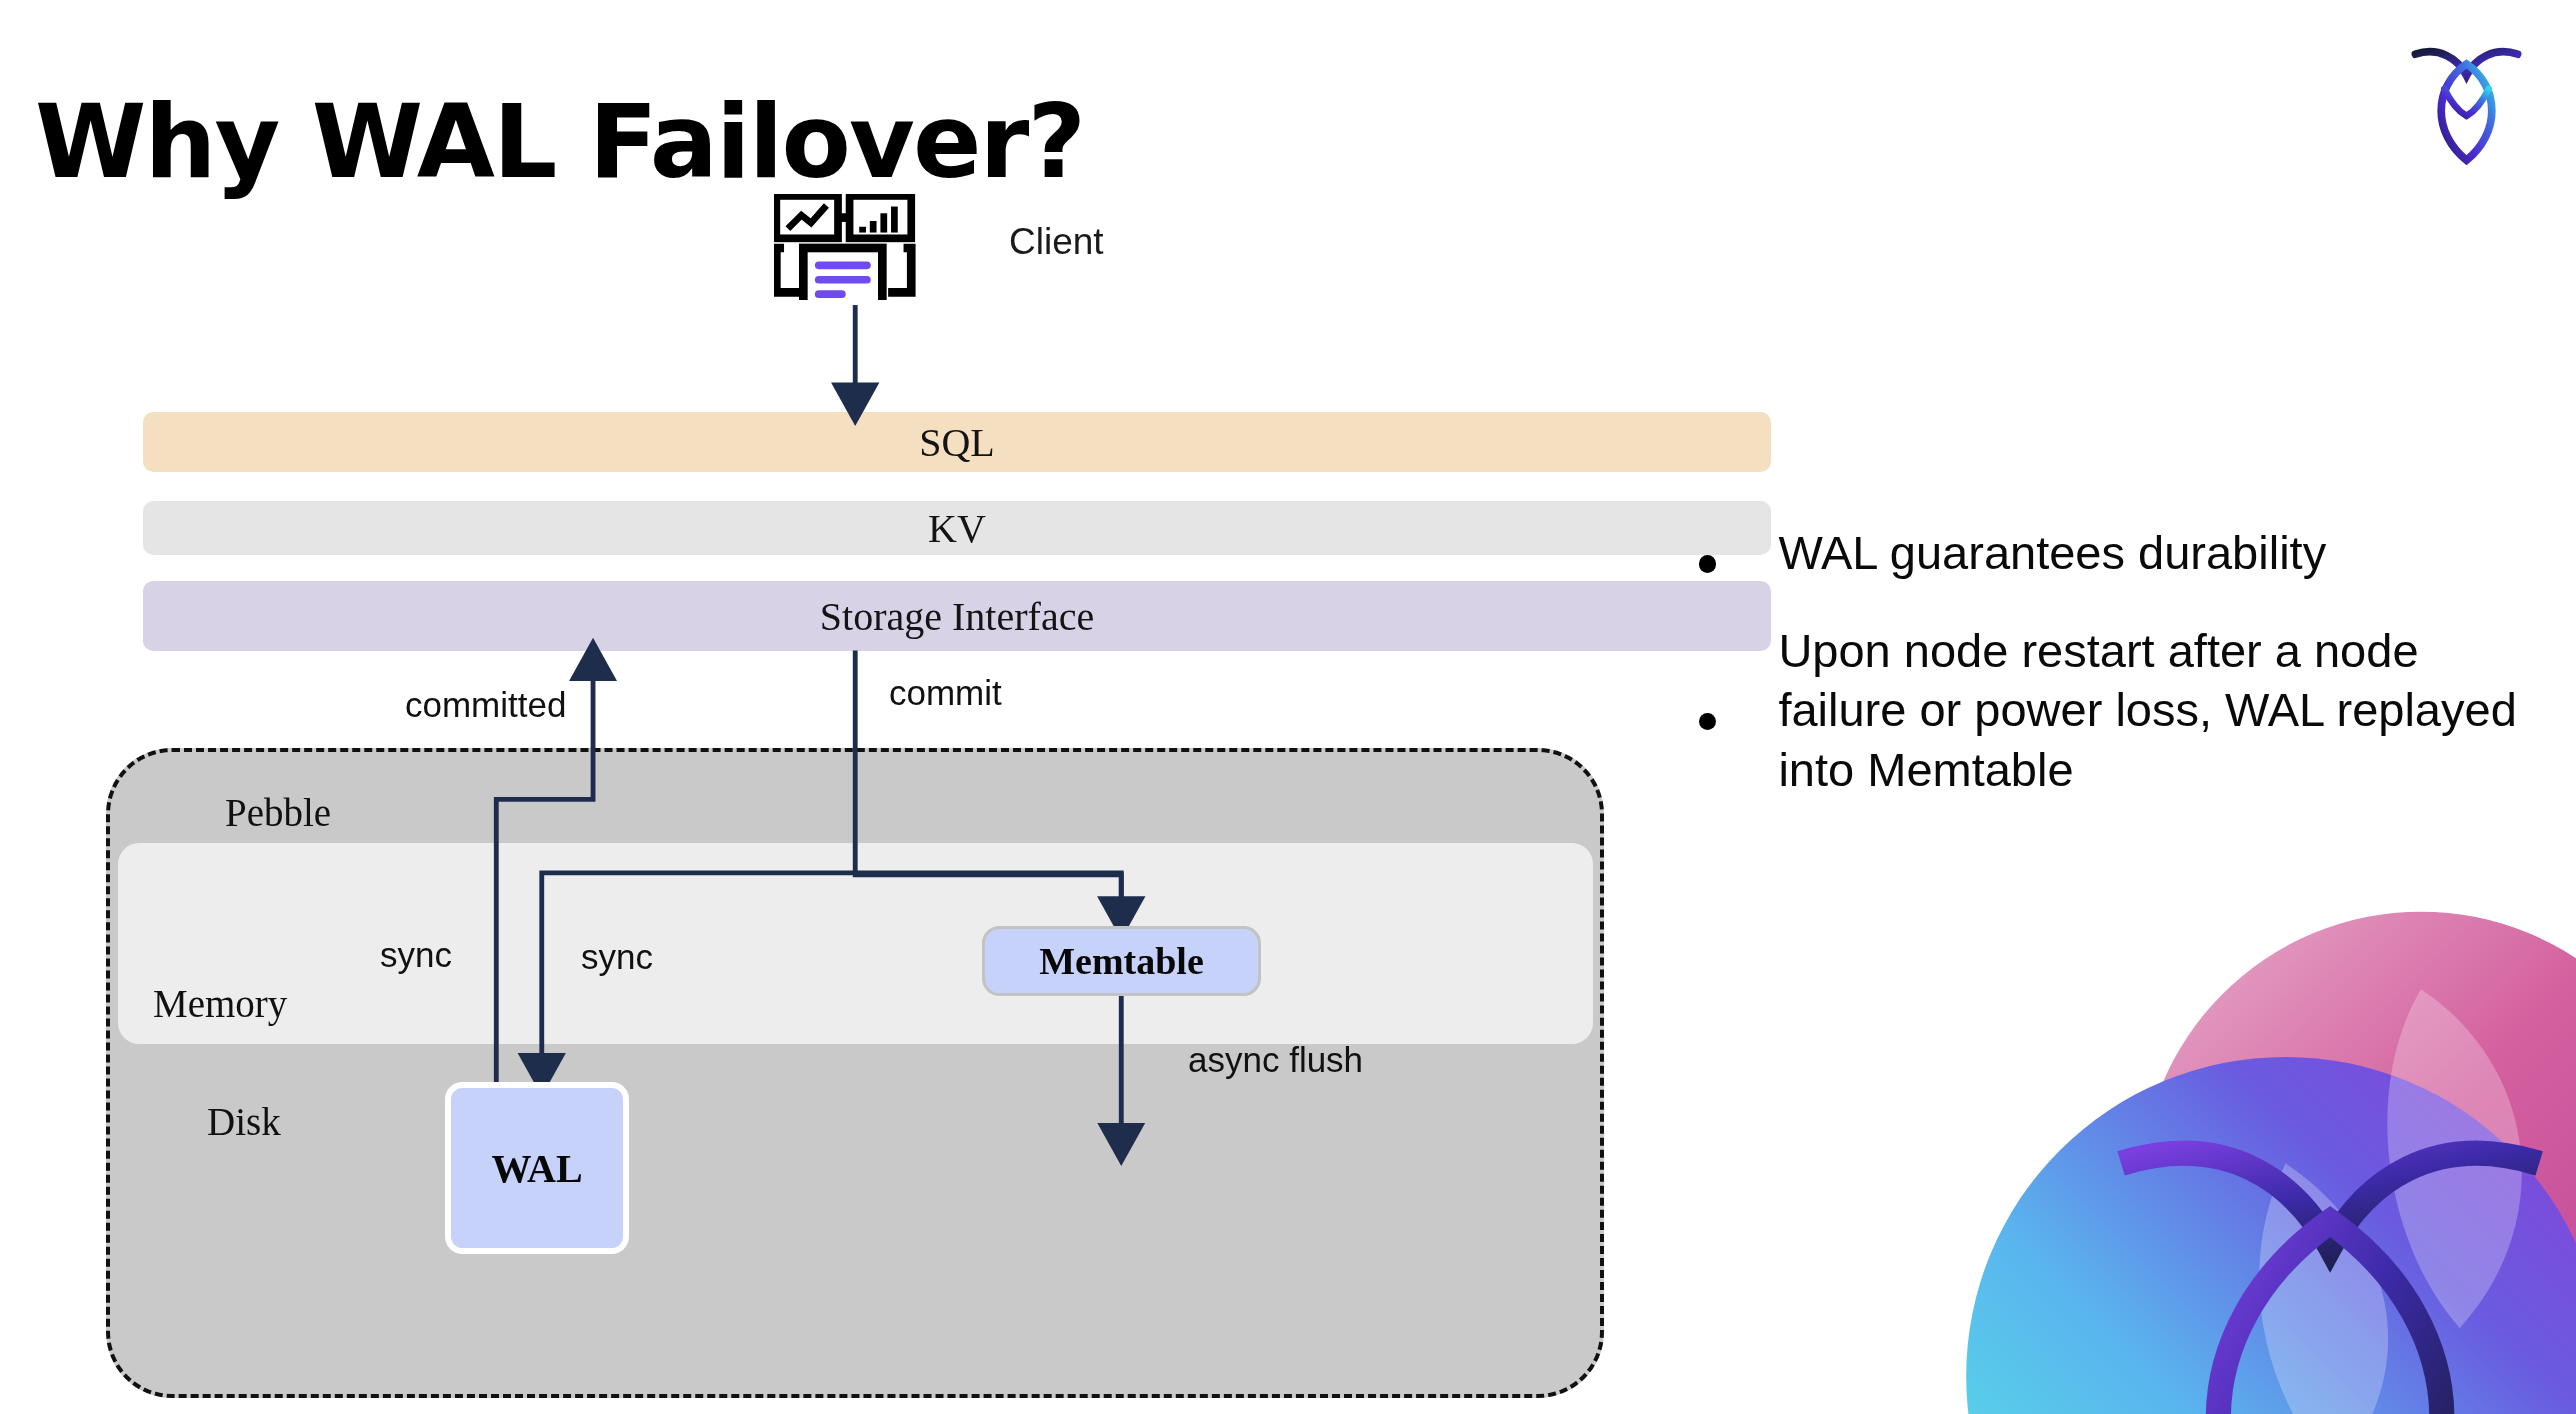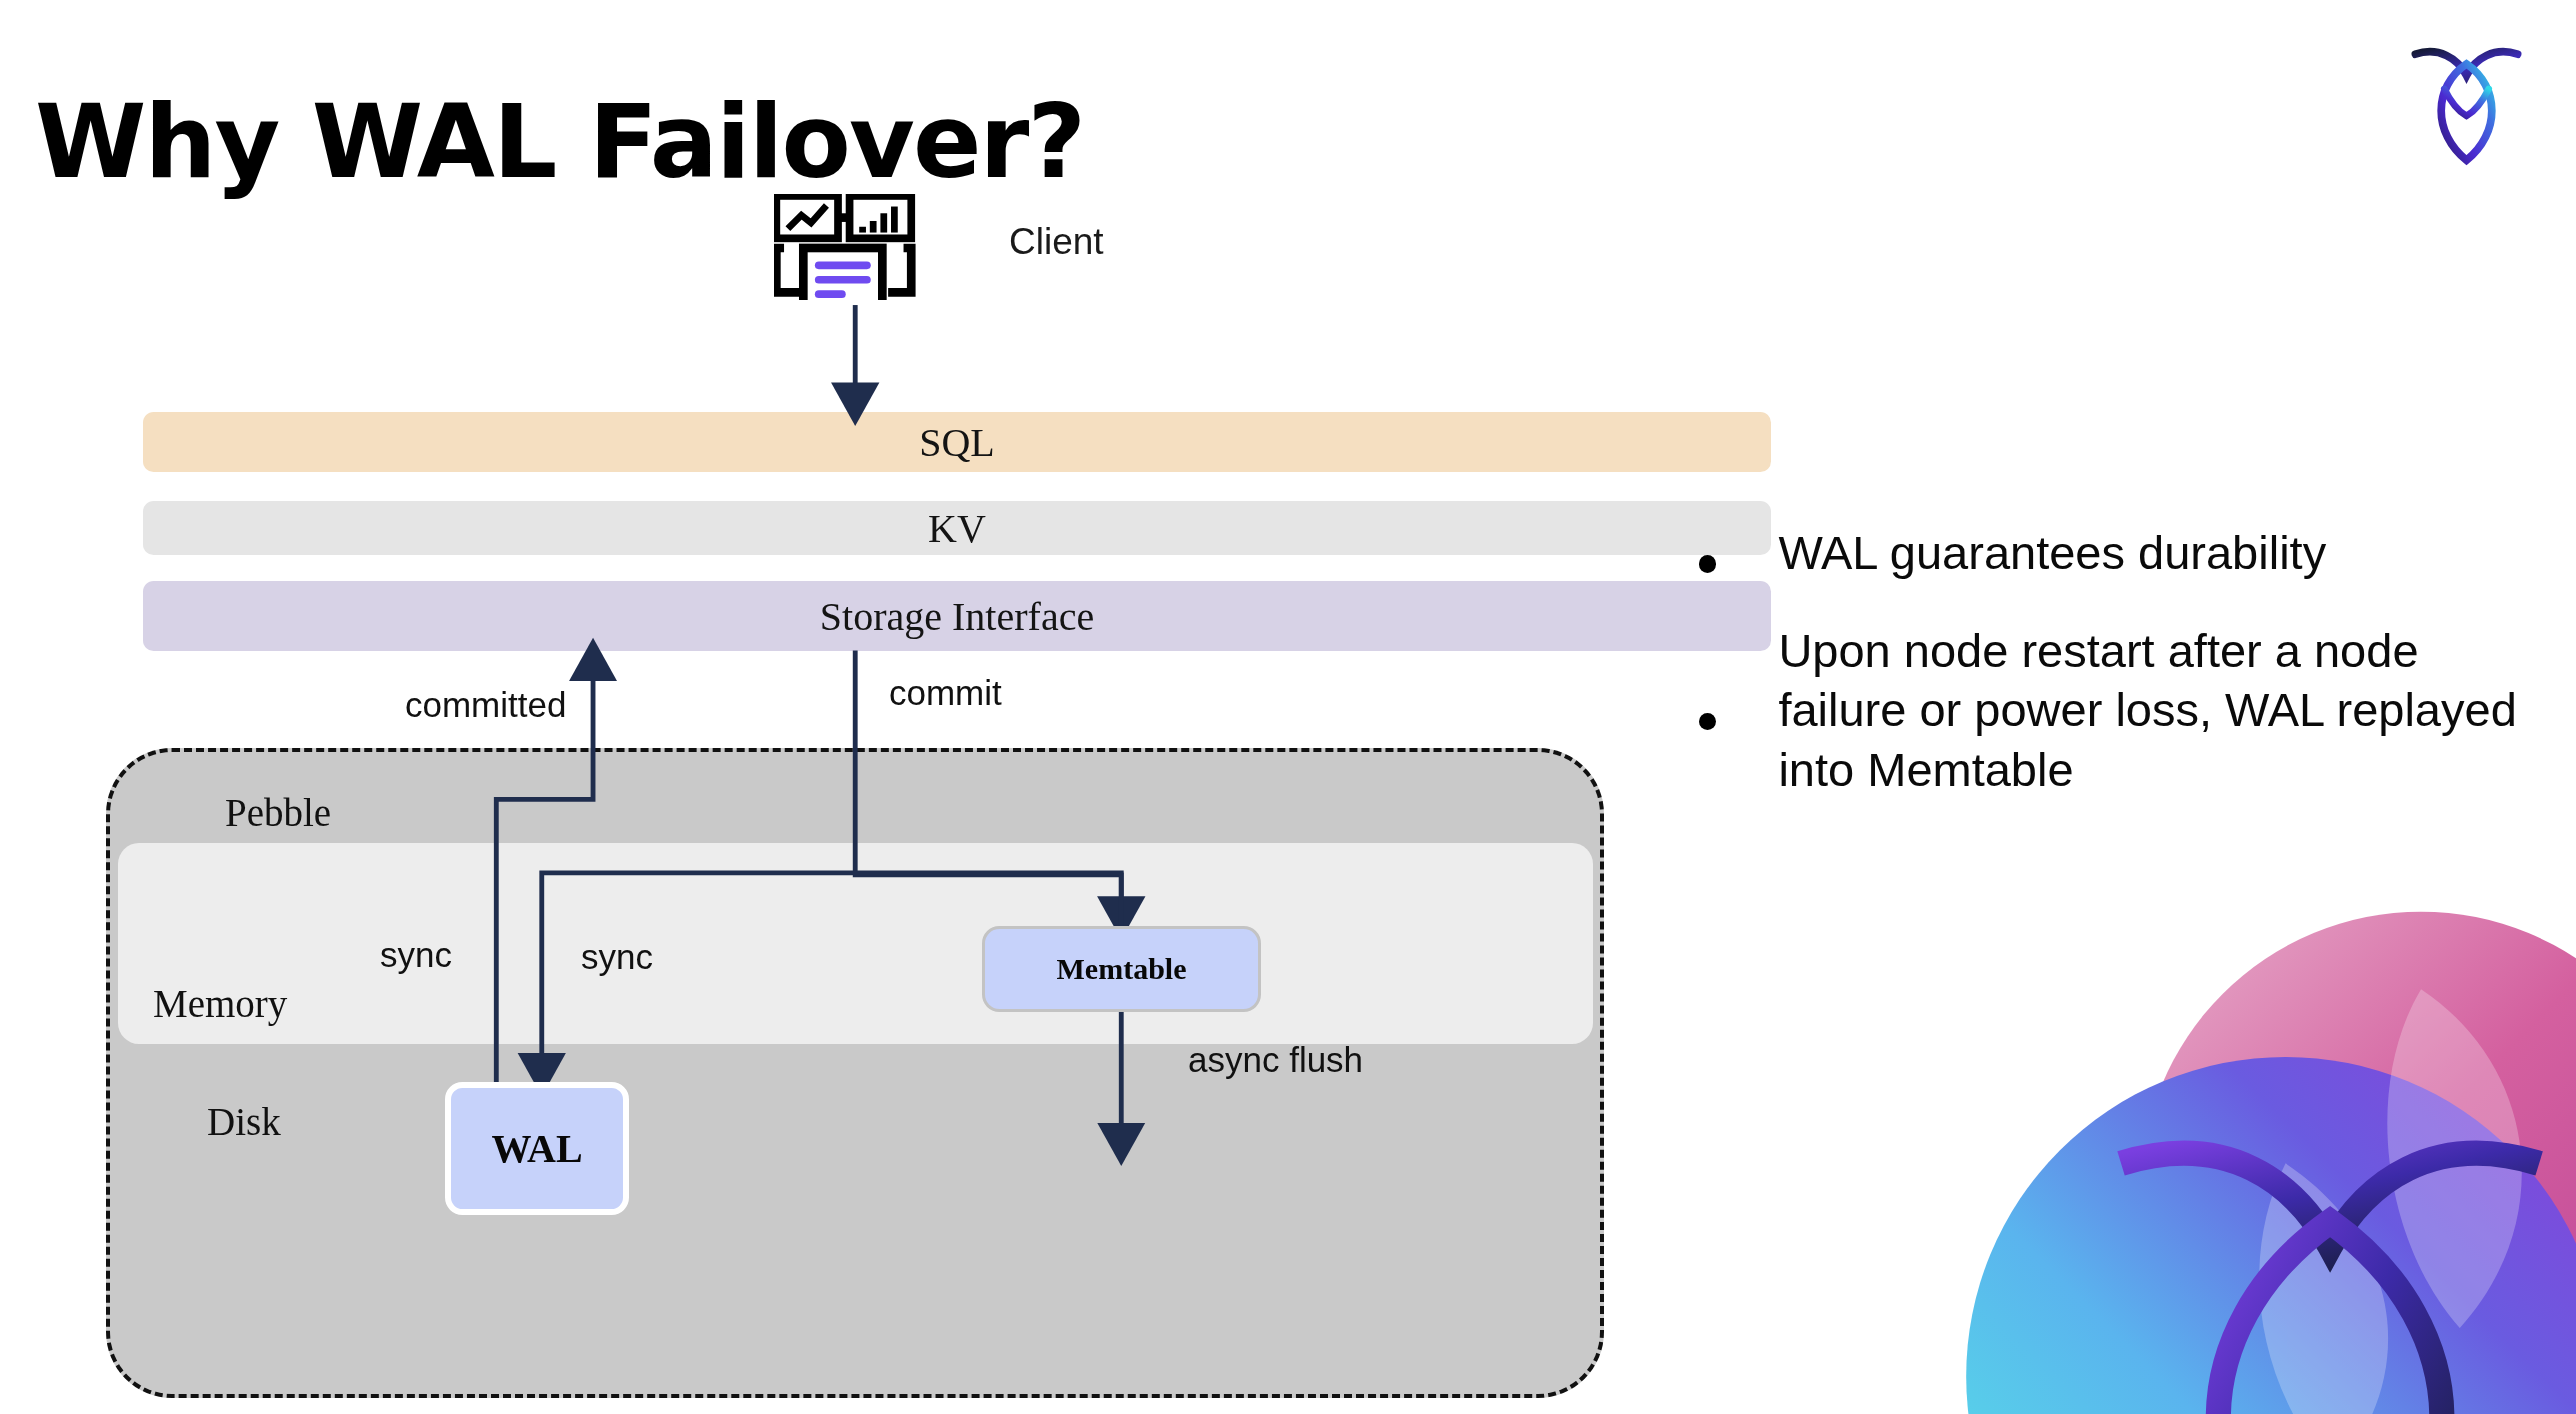--- a/index.html
+++ b/index.html
@@ -124,27 +124,27 @@
     background: #C6D2FA;
     border-radius: 17.4px;
     display: flex;
     align-items: center;
     justify-content: center;
     font-family: "Liberation Serif", serif;
     font-weight: bold;
     color: #080808;
   }
   #node-memtable {
-    left: 982px; top: 926px; width: 279px; height: 86px;
-    font-size: 30px;
+    left: 982px; top: 926px; width: 279px; height: 70px;
+    font-size: 38px;
     border: 3.9px solid #C3C3C3;
     box-sizing: border-box;
   }
   #node-wal {
-    left: 445px; top: 1082px; width: 184px; height: 133px;
+    left: 445px; top: 1082px; width: 184px; height: 172px;
     font-size: 40px;
     border: 6.8px solid #ffffff;
     box-sizing: border-box;
   }
   #node-sstable {
     left: 982px; top: 1152px; width: 279px; height: 160px;
     font-size: 40px;
     border: 6.8px solid #ffffff;
     box-sizing: border-box;
   }

